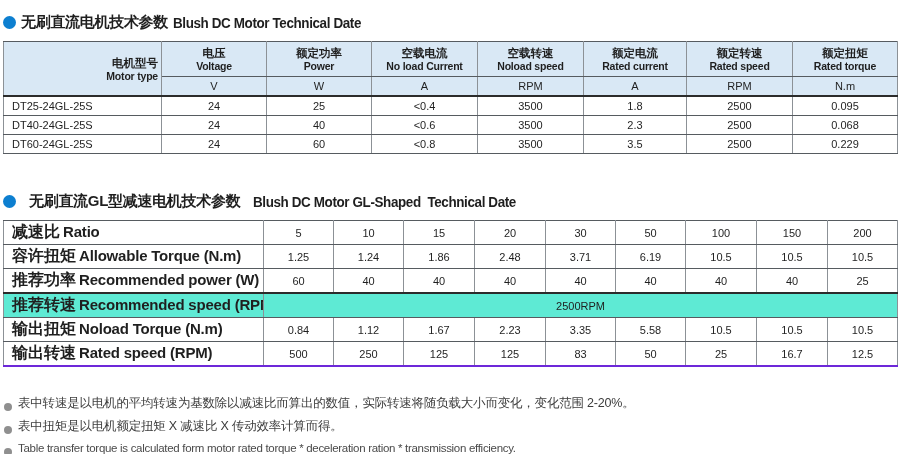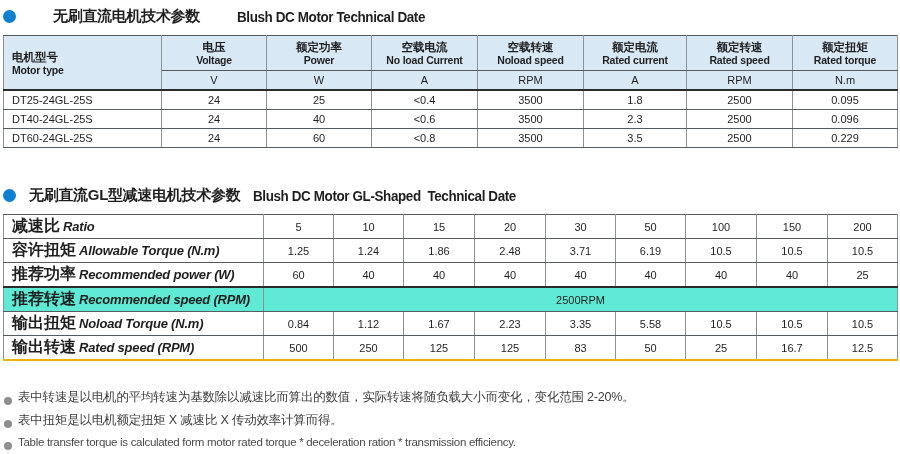--- a/index.html
+++ b/index.html
@@ -6,21 +6,21 @@
   body {
     width:900px; height:454px;
     font-family:"Liberation Sans", sans-serif;
     color:#1f1f1f;
     -webkit-font-smoothing:antialiased;
   }
   .page { width:900px; height:454px; box-sizing:border-box; padding:2px 3px 0 3px; overflow:hidden; }
 
   
   .section-title { display:flex; align-items:center; margin:0; padding:0; }
-  .title-1 { margin-top:5px;gap:32px; }
+  .title-1 { margin-top:11px; }
   .title-2 { margin-top:38px;gap:8px; }
   .bullet {
     width:13px; height:13px; border-radius:50%;
     background:#0d7fd0; display:inline-block; flex:0 0 auto; margin-right:5px;
   }
   .title-zh { font-size:15px; font-weight:700; letter-spacing:-0.3px; white-space:pre; }
   .title-en { font-size:14px; font-weight:700; letter-spacing:-0.4px; margin-left:5px; white-space:pre; transform:scaleX(0.96); transform-origin:left center; }
 
   
   table { border-collapse:collapse; table-layout:fixed; width:894px; margin-top:9px; border:1px solid #565b60; }
@@ -33,31 +33,31 @@
   .left { text-align:left; padding-left:8px; }
 
   
   .t1 thead th, .t1 thead td { background:#d9e8f5; }
   .t1 .name-row th { height:32px; }
   .t1 .unit-row td { height:16px; }
   .t1 tbody td { height:16px; }
   .hdr-zh { display:block; font-size:11.5px; font-weight:700; line-height:14px; }
   .hdr-en { display:block; font-size:10.5px; font-weight:700; line-height:12px; letter-spacing:-0.2px; }
   .t1 .motor-col { vertical-align:middle; }
-  .t1 .motor-col .hdr-zh, .t1 .motor-col .hdr-en { text-align:left; }
+  .t1 .motor-col .hdr-zh, .t1 .motor-col .hdr-en { text-align:right; }
   .heavy td { border-top:2px solid #2b2b2b; }
 
   
   .t2 th, .t2 td { height:18px; }
   .t2 th { background:#ffffff; }
   .lbl-zh { font-size:16px; font-weight:700; }
-  .lbl-en { font-size:13px; font-weight:700; letter-spacing:-0.2px;font-style:italic; }
+  .lbl-en { font-size:15px; font-weight:700; letter-spacing:-0.2px; }
   .t2 .highlight th, .t2 .highlight td { background:#5eead4; }
   .t2 .heavy2 th, .t2 .heavy2 td { border-top:2px solid #2b2b2b; }
-  .t2 tr:last-child th, .t2 tr:last-child td { border-bottom:2px solid #eab308;margin-top:34px; }
+  .t2 tr:last-child th, .t2 tr:last-child td { border-bottom:2px solid #6d28d9;margin-top:34px; }
   .merged-cell { font-weight:400;text-align:center; }
 
   
   .notes { margin-top:28px; }
   .note { display:flex; align-items:flex-end; margin-bottom:7px; color:#3c3c3c; }
   .note-bullet {
     width:8px; height:8px; border-radius:50%;
     background:#8f8f8f; flex:0 0 auto; margin:4px 6px 0 1px;
   }
   .note-zh .note-text { font-size:12.5px; line-height:16px; letter-spacing:-0.2px; }
@@ -142,21 +142,21 @@
         <td>0.095</td>
       </tr>
       <tr>
         <td class="left">DT40-24GL-25S</td>
         <td>24</td>
         <td>40</td>
         <td>&lt;0.6</td>
         <td>3500</td>
         <td>2.3</td>
         <td>2500</td>
-        <td>0.096</td>
+        <td>0.068</td>
       </tr>
       <tr>
         <td class="left">DT60-24GL-25S</td>
         <td>24</td>
         <td>60</td>
         <td>&lt;0.8</td>
         <td>3500</td>
         <td>3.5</td>
         <td>2500</td>
         <td>0.229</td>

